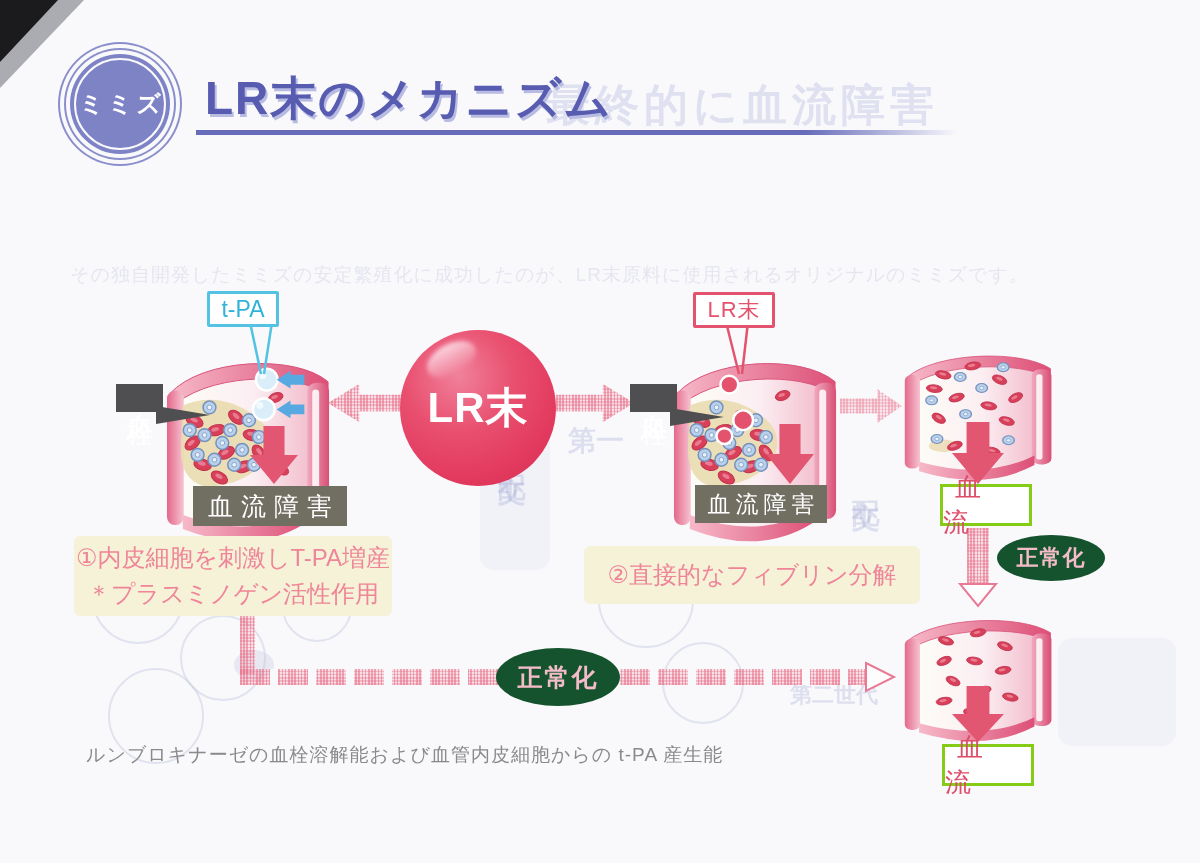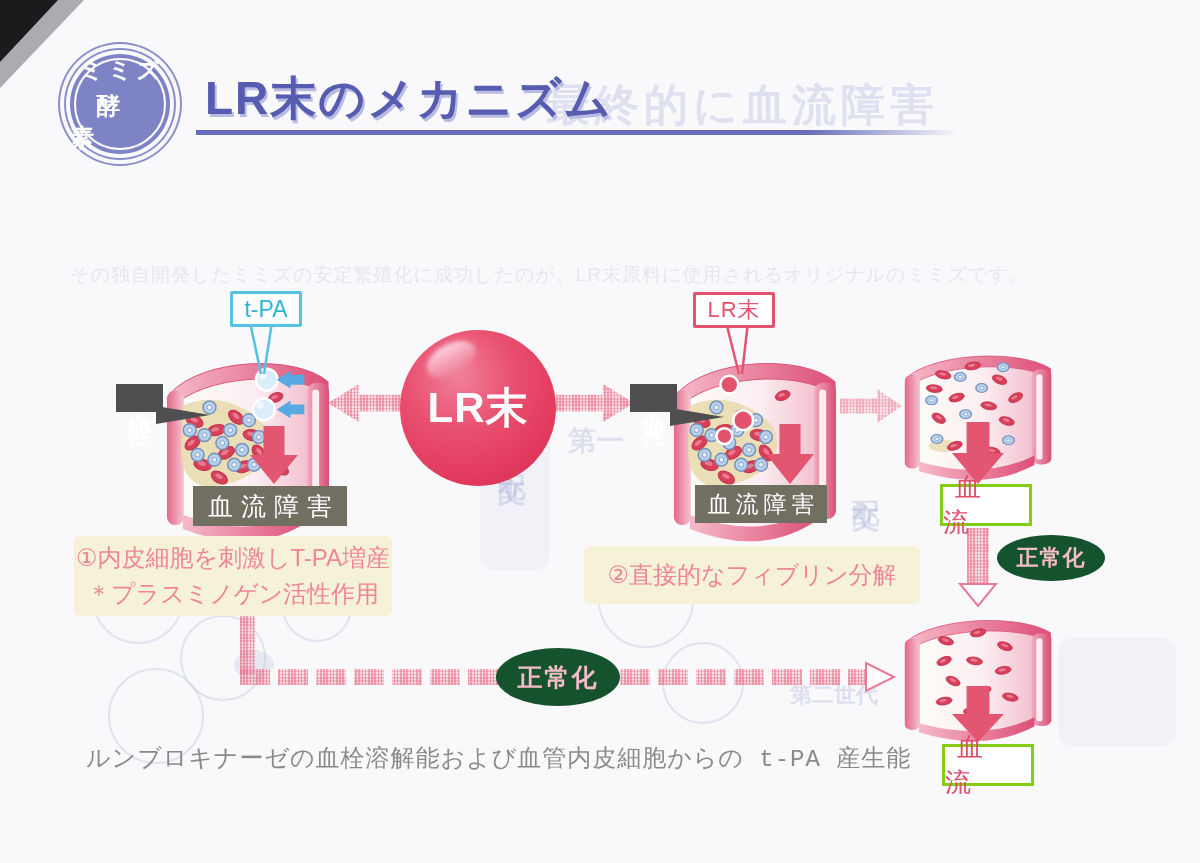--- a/index.html
+++ b/index.html
@@ -48,21 +48,21 @@
   .vessel{position:absolute;z-index:2;}
 
   
   .clotTag{position:absolute;background:#4f4f51;color:#fff;font-size:27px;line-height:1.3;
            writing-mode:vertical-rl;text-orientation:upright;letter-spacing:6px;
            padding:8px 6px;z-index:4;text-align:center;}
   .clotPtr{position:absolute;width:0;height:0;border-top:9px solid transparent;
            border-bottom:9px solid transparent;border-left:54px solid #4f4f51;z-index:4;}
 
   
-  .tpaBox{position:absolute;left:230px;top:291px;width:66px;height:30px;background:#fff;
+  .tpaBox{position:absolute;left:207px;top:291px;width:66px;height:30px;background:#fff;
           border:3px solid #54c2e2;color:#2fb3d9;font-size:23px;display:flex;align-items:center;
           justify-content:center;z-index:5;border-radius:2px;}
   .lrBox{position:absolute;left:693px;top:292px;width:76px;height:30px;background:#fff;
          border:3px solid #e4536e;color:#e4536e;font-size:22px;display:flex;align-items:center;
          justify-content:center;z-index:5;border-radius:2px;letter-spacing:1px;}
   .funnel{position:absolute;z-index:4;}
 
   
   .obsTag{position:absolute;background:#716e62;color:#fff;display:flex;align-items:center;
           justify-content:center;z-index:4;}
@@ -117,22 +117,22 @@
   .oval1{left:496px;top:648px;width:124px;height:58px;font-size:25px;letter-spacing:2px;}
   .oval2{left:997px;top:535px;width:108px;height:46px;font-size:22px;letter-spacing:1px;}
 
   
   .note{position:absolute;background:#f6f2d8;color:#ee8598;text-align:center;z-index:4;
         border-radius:6px;display:flex;flex-direction:column;justify-content:center;}
   .note1{left:74px;top:536px;width:318px;height:80px;font-size:24px;line-height:36px;}
   .note2{left:584px;top:546px;width:336px;height:58px;font-size:24px;}
 
   
-  .cite{position:absolute;color:#8a8a8c;font-family:Liberation Mono, monospace;
-        font-size:24px;letter-spacing:1px;z-index:3;white-space:nowrap;}
+  .cite{position:absolute;color:#8a8a8c;font-family:Liberation Sans, sans-serif;
+        font-size:19px;letter-spacing:1px;z-index:3;white-space:nowrap;}
   .cite1{left:86px;top:742px;}
   .cite2{left:216px;top:770px;}
 </style>
 </head>
 <body>
 
 <div class="page">
 
   <svg width="0" height="0" style="position:absolute" aria-hidden="true">
     <defs>
@@ -211,21 +211,20 @@
   <div class="grect" style="left:480px;top:390px;width:70px;height:180px"></div>
   <div class="grect" style="left:1058px;top:638px;width:118px;height:108px"></div>
   <div class="gtext vert" style="left:492px;top:452px;font-size:28px">交配</div>
   <div class="gtext vert" style="left:846px;top:478px;font-size:28px">交配</div>
   <div class="gtext" style="left:568px;top:422px;font-size:28px">第一</div>
   <div class="gtext" style="left:790px;top:680px;font-size:22px">第二世代</div>
   <div class="pink-chip"></div>
 
   <div class="badge">
     <div class="badge-top">ミミズ</div>
-    <div class="badge-bottom">酵素</div>
   </div>
   <div class="ghost-title">最終的に血流障害</div>
   <div class="page-title">LR末のメカニズム</div>
   <div class="title-rule"></div>
 
   <div class="ghost-line">その独自開発したミミズの安定繁殖化に成功したのが、LR末原料に使用されるオリジナルのミミズです。</div>
 
   <svg class="vessel" style="left:165px;top:336px" width="168" height="210" viewBox="0 0 170 212">
     <use href="#vframe"></use>
     <use href="#clot"></use>

